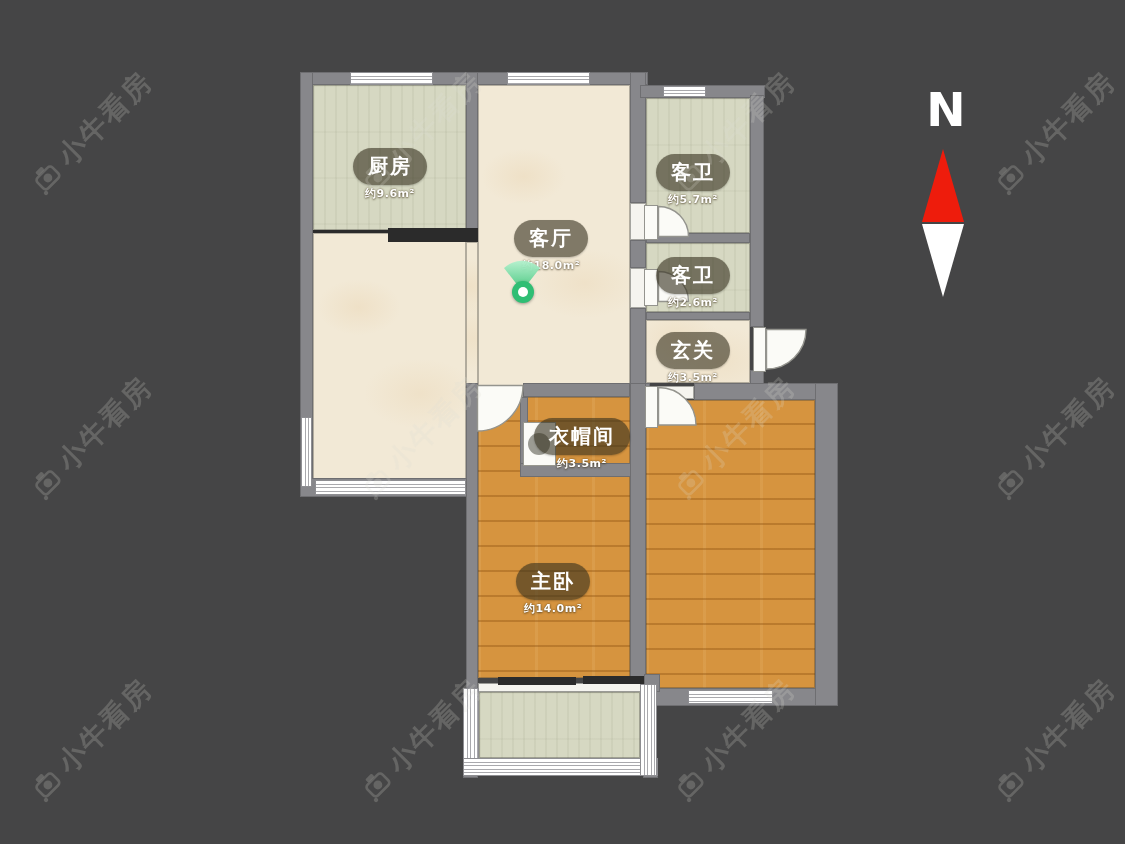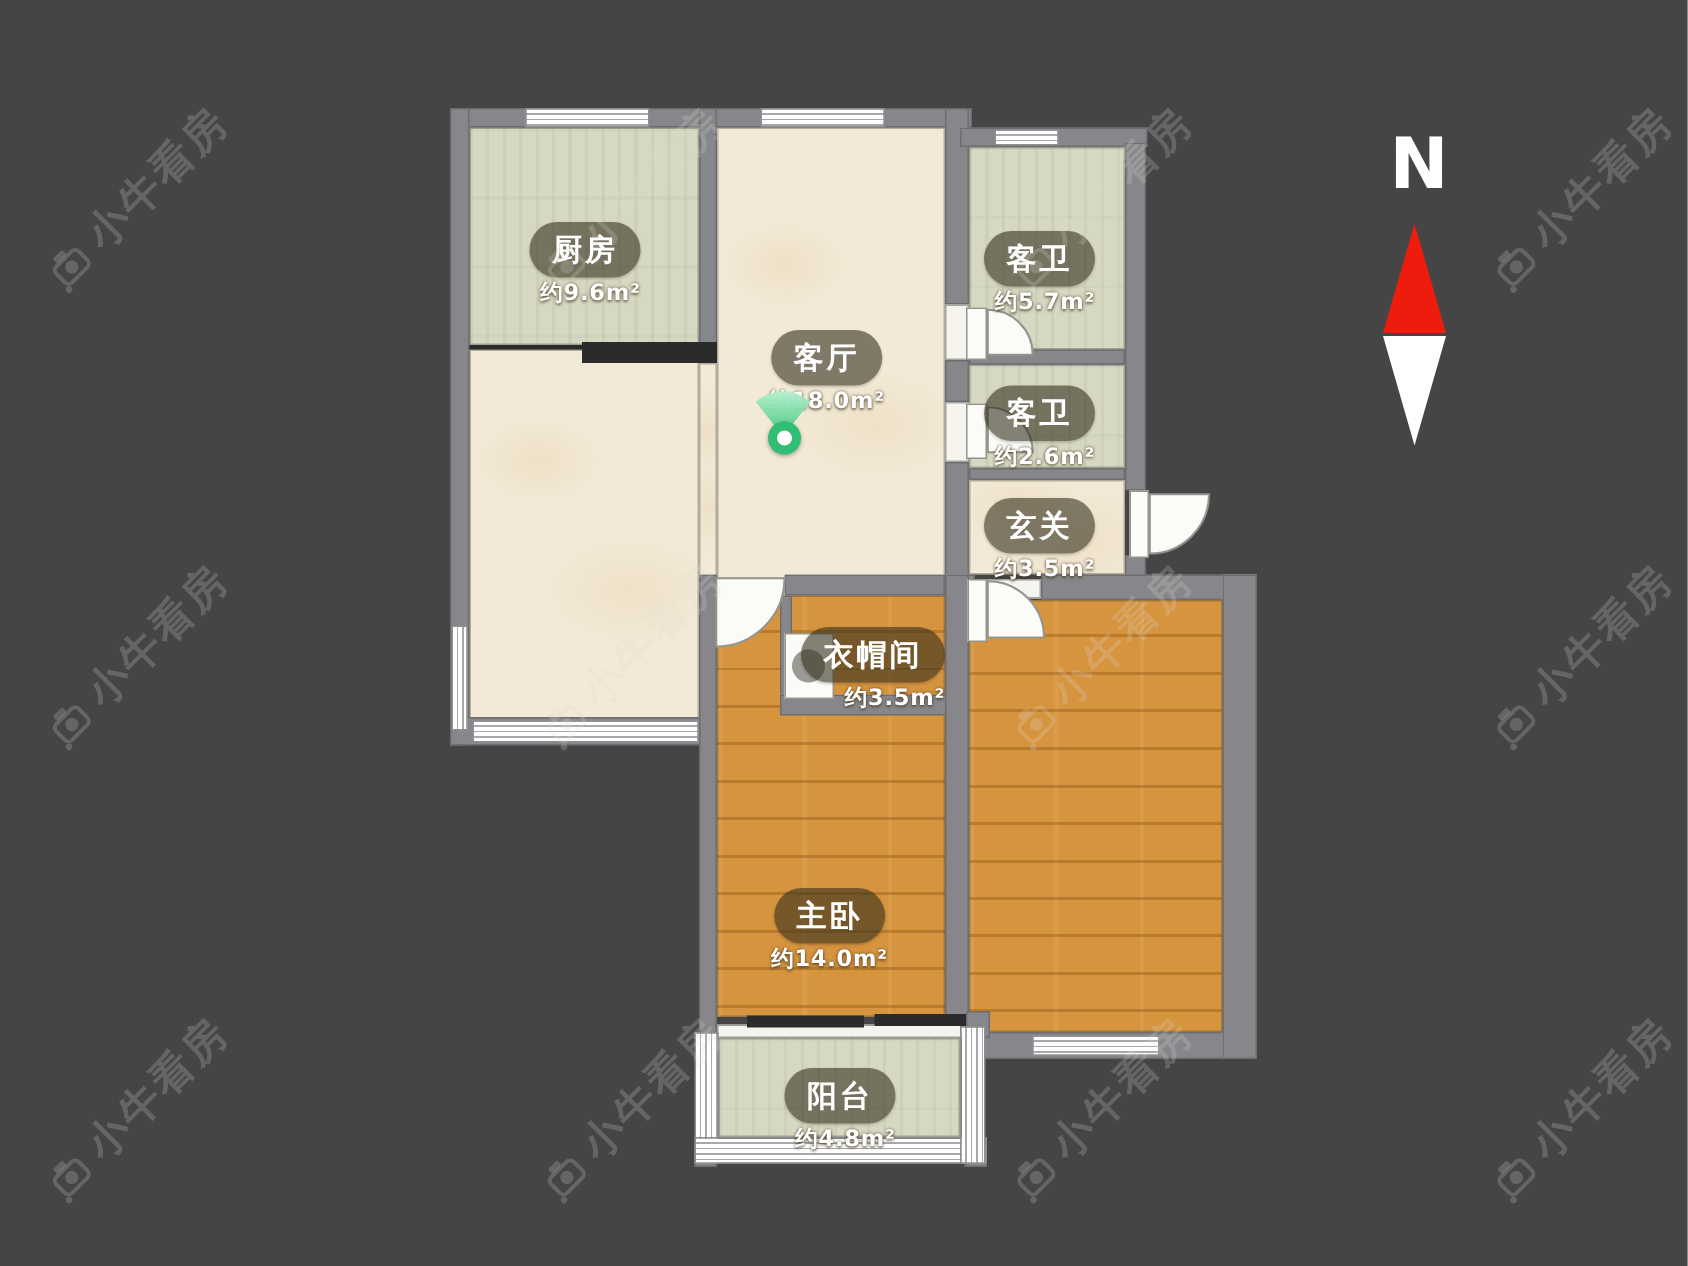--- a/index.html
+++ b/index.html
@@ -40,23 +40,22 @@
   .leaf{position:absolute;background:#fbfbf7;border:1px solid #94948e;box-sizing:border-box;z-index:4;}
   .cabinet{position:absolute;background:#fbfbf7;border:1px solid #98988f;box-sizing:border-box;z-index:4;}
   .cabinet-knob{position:absolute;width:22px;height:22px;border-radius:50%;background:#9b9b93;z-index:5;}
   .room-label{position:absolute;transform:translateX(-50%);text-align:center;z-index:6;white-space:nowrap;}
   .pill{
     display:inline-block;background:rgba(52,46,28,.60);color:var(--white);
     font-size:20px;font-weight:bold;letter-spacing:2px;
     padding:5px 15px;border-radius:20px;box-shadow:0 1px 2px rgba(0,0,0,.22);
   }
   .area{
-    margin-top:1px;color:var(--white);font-size:15px;font-weight:bold;letter-spacing:.5px;
+    margin-top:1px;color:var(--white);font-size:11px;font-weight:bold;letter-spacing:.5px;
     text-shadow:0 0 2px rgba(80,66,36,.9),0 1px 2px rgba(60,50,30,.55);
-    text-align:right;
   }
   .pin-dot{position:absolute;width:22px;height:22px;border-radius:50%;background:var(--pin);
     box-shadow:0 1px 3px rgba(0,0,0,.35);z-index:7;}
   .pin-dot::after{content:"";position:absolute;left:6px;top:6px;width:10px;height:10px;border-radius:50%;background:#fff;}
   svg.pin-fan{position:absolute;z-index:6;}
   .compass-n{position:absolute;width:60px;text-align:center;color:var(--white);
     font-size:47px;font-weight:bold;z-index:6;}
   .tri{position:absolute;width:0;height:0;z-index:6;}
   .wm-layer{position:absolute;inset:0;pointer-events:none;z-index:9;}
   .wm{position:absolute;width:180px;display:flex;align-items:center;gap:7px;
@@ -169,27 +168,23 @@
     <div class="area">约2.6m²</div>
   </div>
   <div class="room-label" style="left:693px;top:332px">
     <div class="pill">玄关</div>
     <div class="area">约3.5m²</div>
   </div>
   <div class="room-label" style="left:582px;top:418px">
     <div class="pill">衣帽间</div>
     <div class="area">约3.5m²</div>
   </div>
-  <div class="room-label" style="left:553px;top:592px">
+  <div class="room-label" style="left:553px;top:563px">
     <div class="pill">主卧</div>
     <div class="area">约14.0m²</div>
-  </div>
-  <div class="room-label" style="left:560px;top:712px">
-    <div class="pill">阳台</div>
-    <div class="area">约4.8m²</div>
   </div>
 
   <svg class="pin-fan" style="left:500px;top:260px" width="44" height="33">
     <defs>
       <linearGradient id="fangrad" x1="0" y1="0" x2="0" y2="1">
         <stop offset="0" stop-color="#b4f1ce" stop-opacity="0.95"></stop>
         <stop offset="1" stop-color="#3fc57c" stop-opacity="0.95"></stop>
       </linearGradient>
     </defs>
     <path d="M22,31 L4,8 A26,26 0 0 1 40,8 Z" fill="url(#fangrad)"></path>

